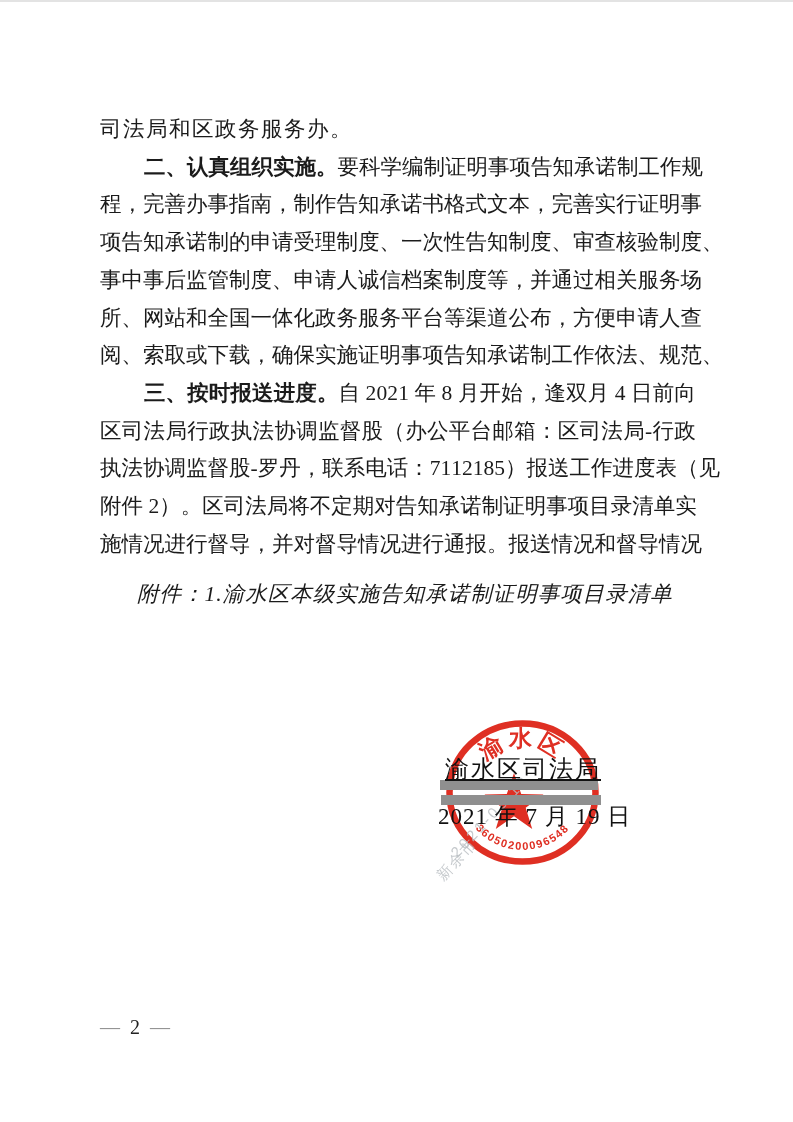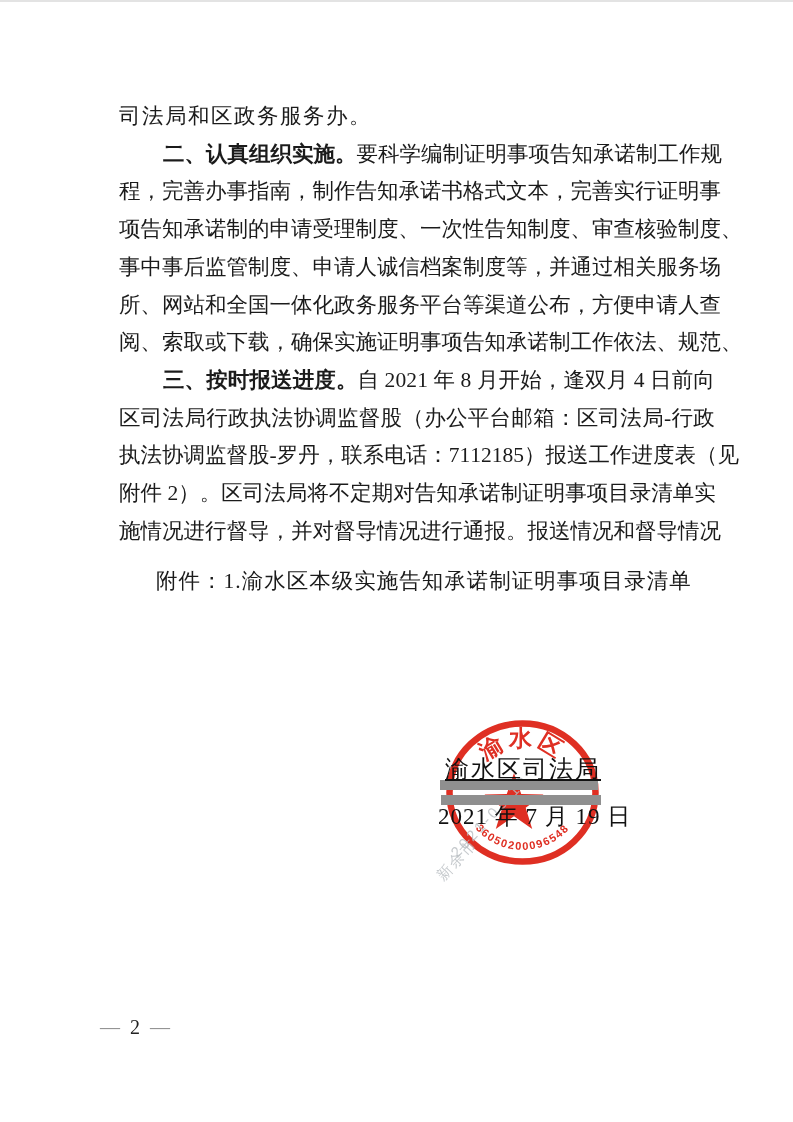--- a/index.html
+++ b/index.html
@@ -7,32 +7,31 @@
     position:relative;
     width:793px;height:1122px;
     background:#ffffff;
     overflow:hidden;
     font-family:"Liberation Serif", serif;
     color:#1b1b1b;
   }
   .scan-edge{position:absolute;top:0;left:0;width:793px;height:2px;background:#e3e3e3;}
   
   .body-text{
-    position:absolute;left:100px;top:98px;width:596px;
+    position:absolute;left:100px;top:111px;width:596px;
     font-size:21.5px;
-    margin-left:19px;
   }
   .line{height:37.7px;box-sizing:border-box;}
   .line.plain{line-height:37.7px;letter-spacing:1.5px;white-space:nowrap;}
   .line.j{display:flex;justify-content:space-between;align-items:center;}
   .line.j span{flex:0 1 auto;line-height:1;}
   .line.ind{padding-left:44px;}
   .bh{font-family:"Liberation Sans", sans-serif;font-weight:700;}
   
-  .att{margin-top:13px;}
+  .att{margin-top:13px;font-style:italic;}
   .att-line1{line-height:37.7px;padding-left:37px;letter-spacing:1px;white-space:nowrap;}
   .att-line2{line-height:37.7px;padding-left:88px;letter-spacing:1px;white-space:nowrap;}
   
   .sig-org{
     position:absolute;left:445px;top:756px;
     font-size:24px;letter-spacing:2px;line-height:26px;
     color:#111;z-index:6;white-space:nowrap;text-decoration:underline;
   }
   .sig-date{
     position:absolute;left:438px;top:804px;

